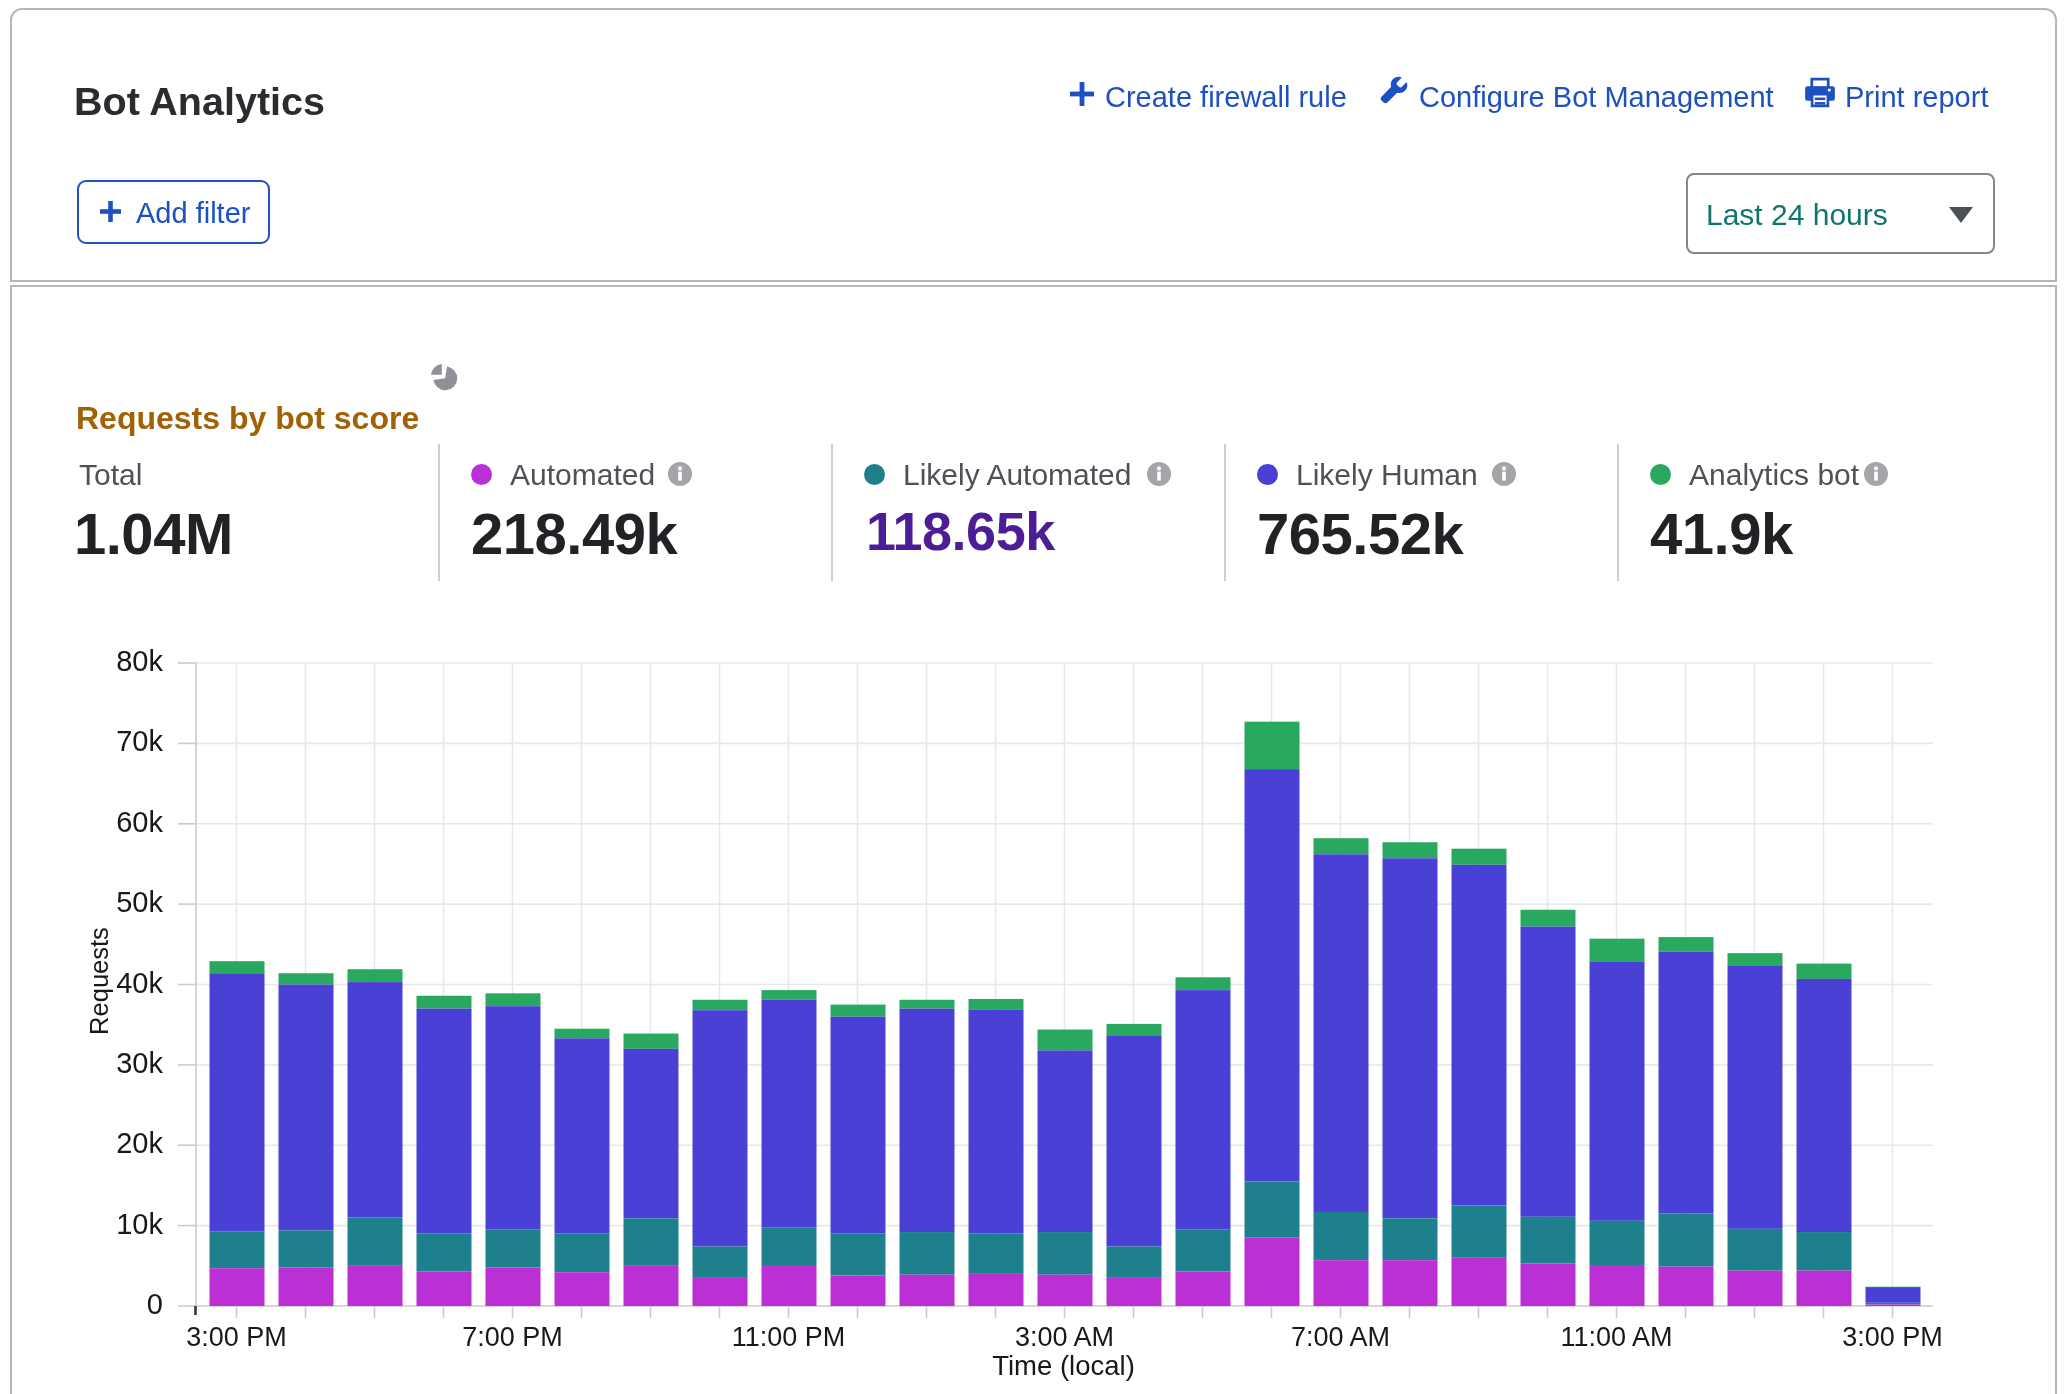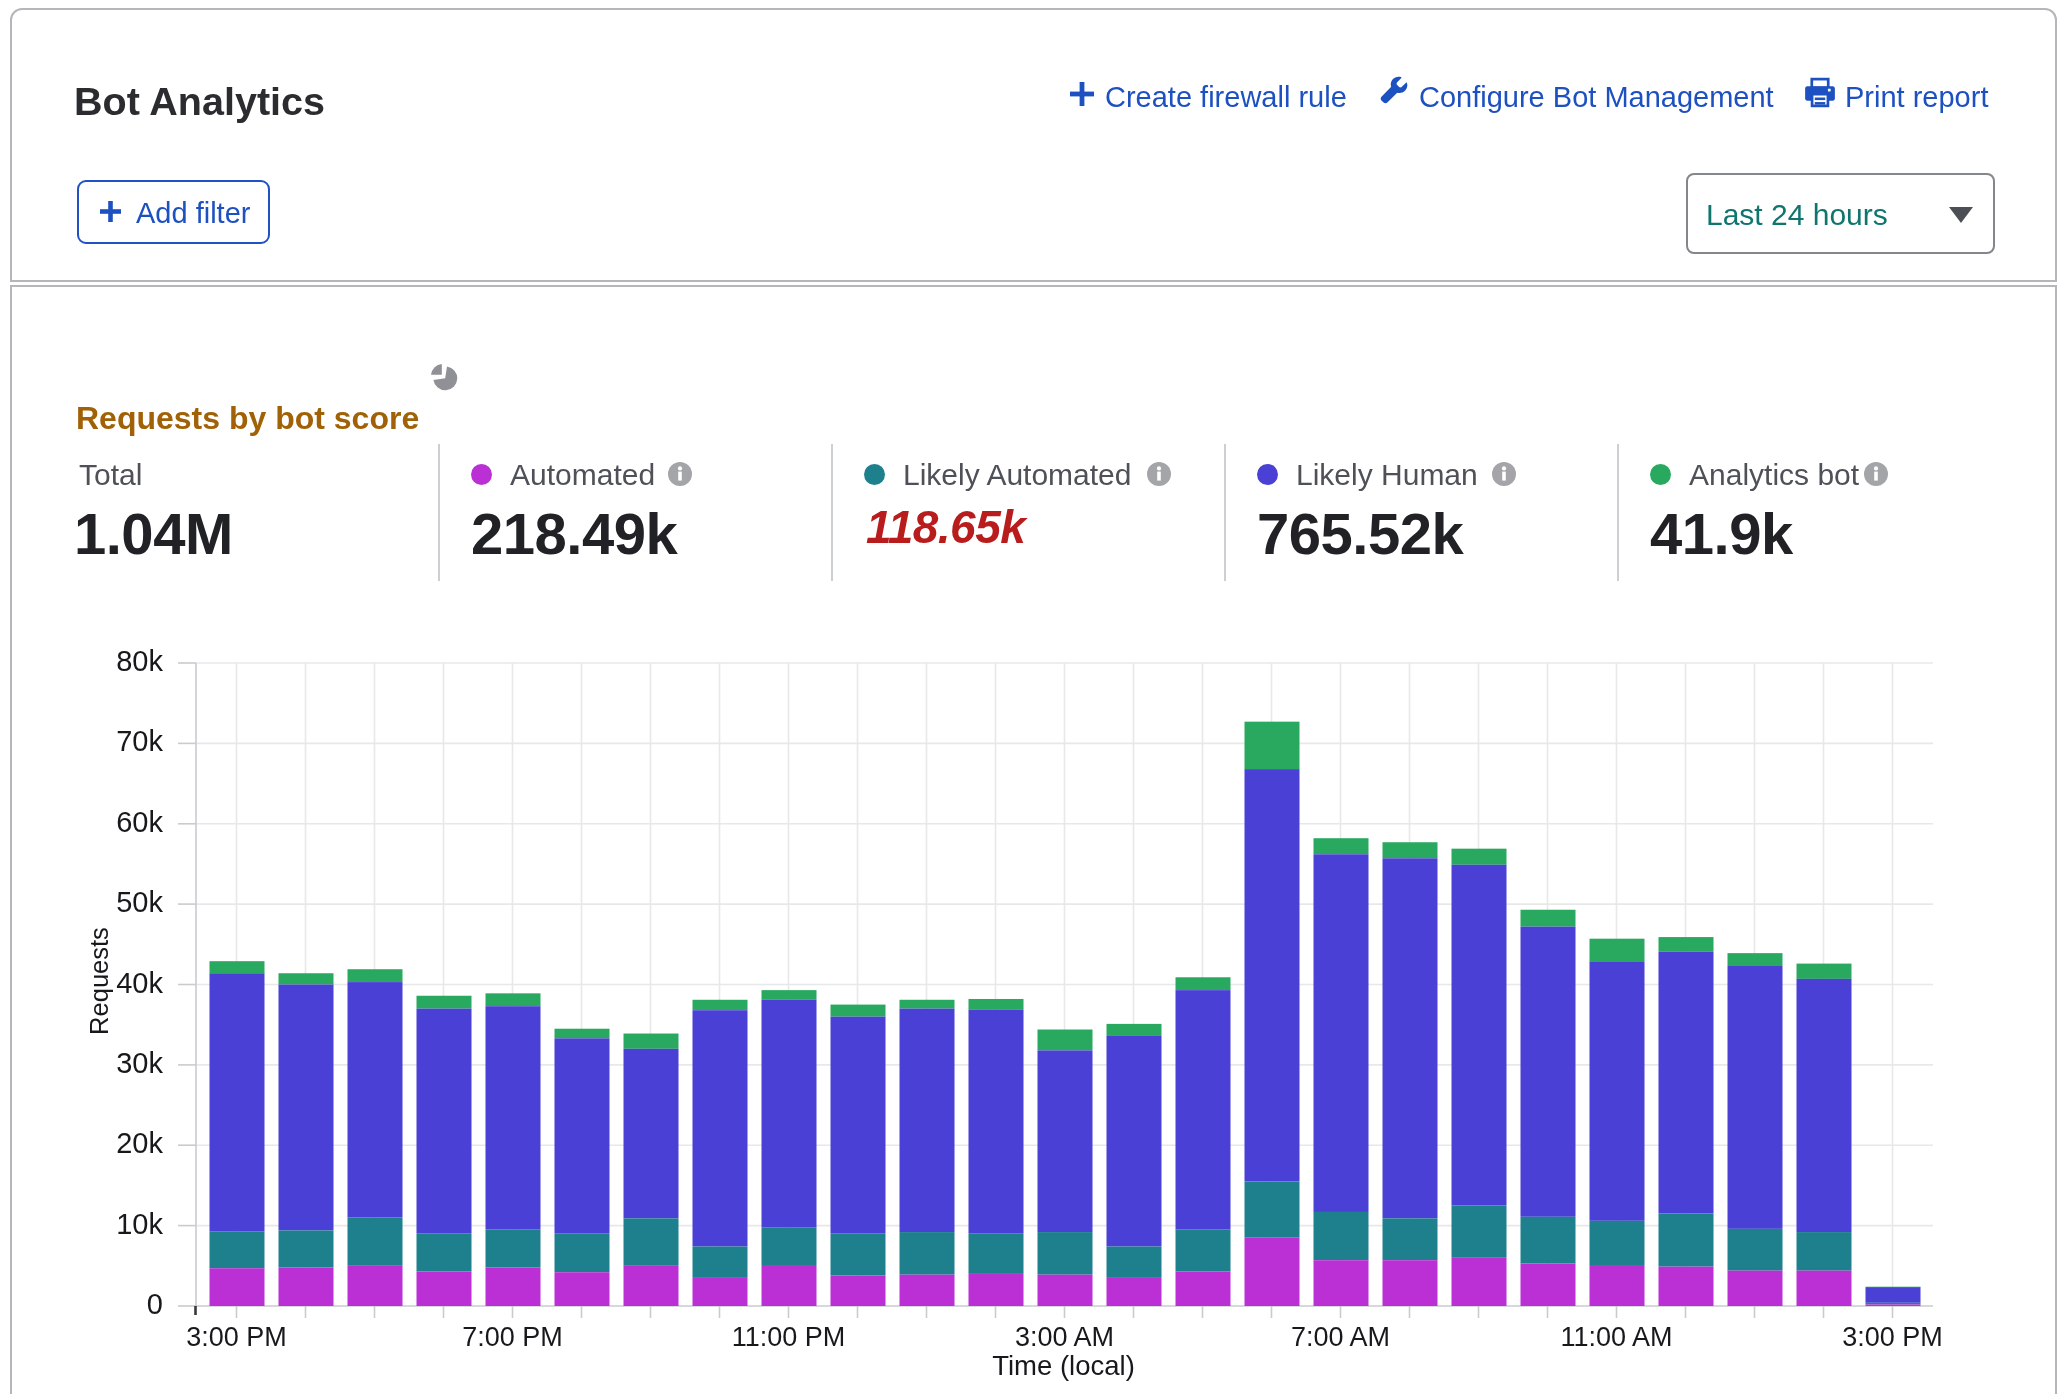--- a/index.html
+++ b/index.html
@@ -63,21 +63,21 @@
       <rect x="10.2" y="9.6" width="3.6" height="9" fill="#fff"></rect>
     </svg></div>
 <div style="position:absolute;left:471px;top:500px;font-size:58px;font-weight:700;color:#202226;letter-spacing:-0.5px;">218.49k</div>
 <div style="position:absolute;left:864.0px;top:464.0px;width:21.0px;height:21.0px;border-radius:50%;background:#1e808d;"></div>
 <div style="position:absolute;left:903px;top:458px;font-size:30px;color:#4e5157;">Likely Automated</div>
 <div style="position:absolute;left:1147px;top:461.5px;width:24px;height:24px;"><svg width="24" height="24" viewBox="0 0 24 24">
       <circle cx="12" cy="12" r="12" fill="#a3a5a9"></circle>
       <circle cx="12" cy="6.4" r="2.1" fill="#fff"></circle>
       <rect x="10.2" y="9.6" width="3.6" height="9" fill="#fff"></rect>
     </svg></div>
-<div style="position:absolute;left:866px;top:500px;font-size:46px;font-weight:700;color:#b91c1c;letter-spacing:-0.5px;font-style:italic;">118.65k</div>
+<div style="position:absolute;left:866px;top:500px;font-size:54px;font-weight:700;color:#4c1d95;letter-spacing:-0.5px;">118.65k</div>
 <div style="position:absolute;left:1257.0px;top:464.0px;width:21.0px;height:21.0px;border-radius:50%;background:#4a40d6;"></div>
 <div style="position:absolute;left:1296px;top:458px;font-size:30px;color:#4e5157;">Likely Human</div>
 <div style="position:absolute;left:1492px;top:461.5px;width:24px;height:24px;"><svg width="24" height="24" viewBox="0 0 24 24">
       <circle cx="12" cy="12" r="12" fill="#a3a5a9"></circle>
       <circle cx="12" cy="6.4" r="2.1" fill="#fff"></circle>
       <rect x="10.2" y="9.6" width="3.6" height="9" fill="#fff"></rect>
     </svg></div>
 <div style="position:absolute;left:1257px;top:500px;font-size:58px;font-weight:700;color:#202226;letter-spacing:-0.5px;">765.52k</div>
 <div style="position:absolute;left:1650.0px;top:464.0px;width:21.0px;height:21.0px;border-radius:50%;background:#29a95f;"></div>
 <div style="position:absolute;left:1689px;top:458px;font-size:30px;color:#4e5157;">Analytics bot</div>

